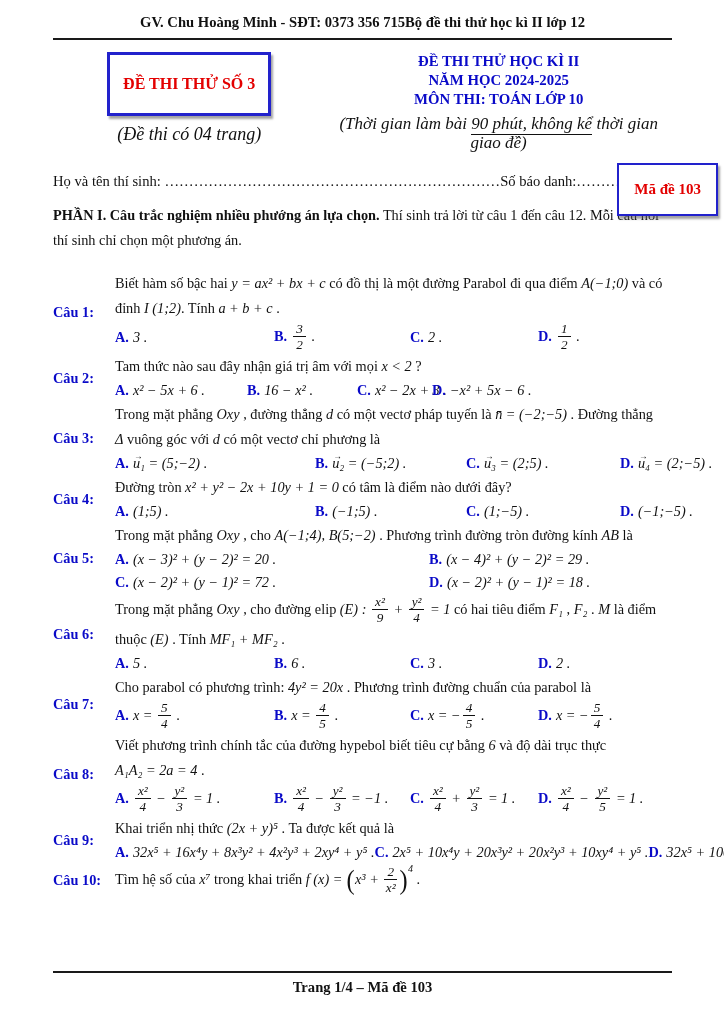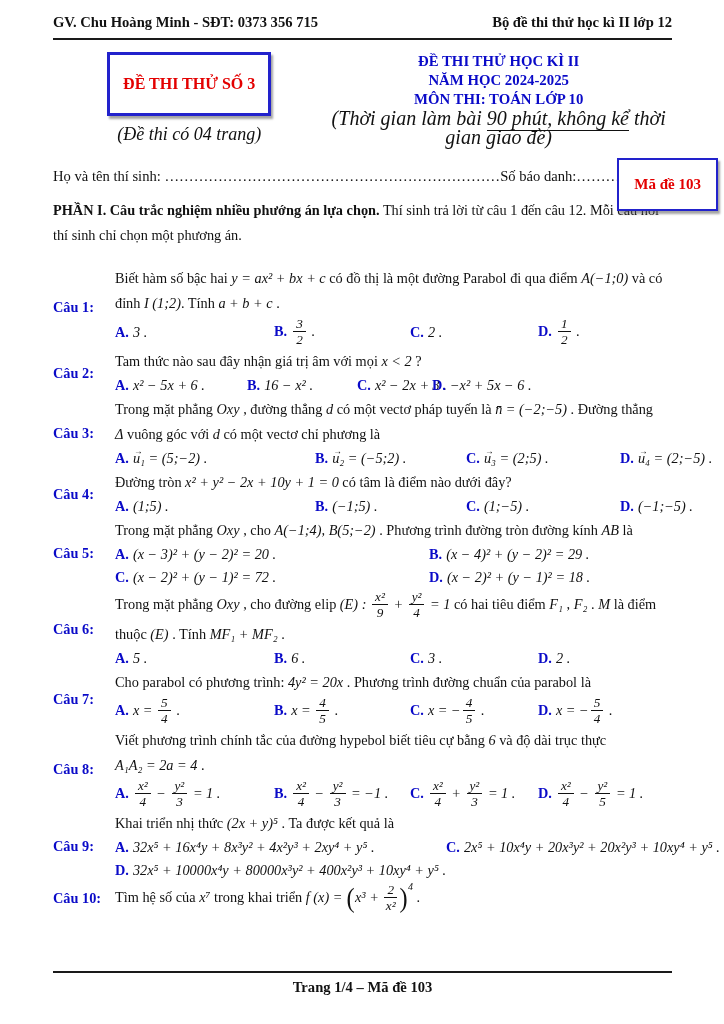--- a/index.html
+++ b/index.html
@@ -5,48 +5,48 @@
   :root{
     --blue:#0a0ac8; --red:#e30000; --boxblue:#2222cc; --ink:#111111;
   }
   *{box-sizing:border-box}
   html,body{margin:0;padding:0}
   body{
     width:724px;height:1024px;position:relative;overflow:hidden;background:#ffffff;
     color:var(--ink);font-family:"Liberation Serif","DejaVu Serif",serif;font-size:14.3px;
   }
   .page{position:absolute;inset:0;padding:14px 52px 0 53px}
-  .hdr{display:flex;justify-content:space-between;font-weight:bold;font-size:14.6px;
+  .hdr{display:flex;justify-content:center;font-weight:bold;font-size:14.6px;
        padding-bottom:7px;border-bottom:2px solid #1a1a1a}
   .title-row{display:flex;margin-top:12px}
   .t-left{width:44%;text-align:center}
   .exam-box{display:inline-block;border:3px solid var(--boxblue);color:var(--red);font-weight:bold;
             font-size:16px;padding:20px 13px;background:#fff;box-shadow:2px 3px 2px rgba(90,90,90,.55)}
   .pages-note{font-style:italic;margin-top:8px;font-size:18px}
   .t-right{flex:1;text-align:center;color:var(--blue);font-weight:bold;font-size:14.8px;line-height:19px}
-  .time-note{color:var(--ink);font-weight:normal;font-style:italic;font-size:20px}
+  .time-note{color:var(--ink);font-weight:normal;font-style:italic;margin-top:5px;font-size:17px}
   .time-note .u{border-bottom:1.4px solid #111;padding-bottom:1px}
   .cand-row{margin-top:21px;position:relative;font-size:14.6px;white-space:nowrap}
   .code-box{position:absolute;right:-46px;top:-10px;border:2px solid var(--boxblue);color:var(--red);
             font-weight:bold;padding:16px 15px;font-size:15px;background:#fff;
             box-shadow:2px 3px 2px rgba(90,90,90,.55)}
   .section{margin:13px 0 18px;line-height:25px}
   
   .q{display:flex;align-items:center}
   .qlab{flex:none;width:62px;color:var(--blue);font-weight:bold;line-height:25px}
   .qbody{flex:1;min-width:0}
   .qline{line-height:25px}
   .mi{font-style:italic}
   .opts{display:grid;line-height:23px;align-items:center}
   .opt{white-space:nowrap}
   .okey{color:var(--blue);font-weight:bold;margin-right:4px}
   .la{grid-template-columns:159px 136px 128px 1fr}
   .lb{grid-template-columns:200px 151px 154px 1fr}
   .lc{grid-template-columns:314px 1fr}
-  .ld{grid-template-columns:1fr 1fr}
+  .ld{grid-template-columns:1fr 1fr 1fr}
   .le{grid-template-columns:132px 110px 75px 1fr}
   .frac{display:inline-block;vertical-align:middle;text-align:center;font-style:italic;
         margin:1px 2px;position:relative;top:-1px}
   .fn{display:block;border-bottom:1.2px solid #111;padding:0 3px;line-height:15px;font-size:13.2px}
   .fd{display:block;line-height:15px;font-size:13.2px}
   .bigp{font-size:27px;font-style:normal;vertical-align:-5px;display:inline-block;transform:scaleX(.9)}
   sup.sp{font-size:10px;vertical-align:12px;font-style:italic;line-height:0}
   .vec{position:relative;display:inline-block}
   .vec::after{content:"\2192";position:absolute;left:1px;top:-7px;font-size:8.5px;font-style:normal}
   .footer{position:absolute;left:53px;right:52px;top:971px;border-top:2px solid #1a1a1a;

